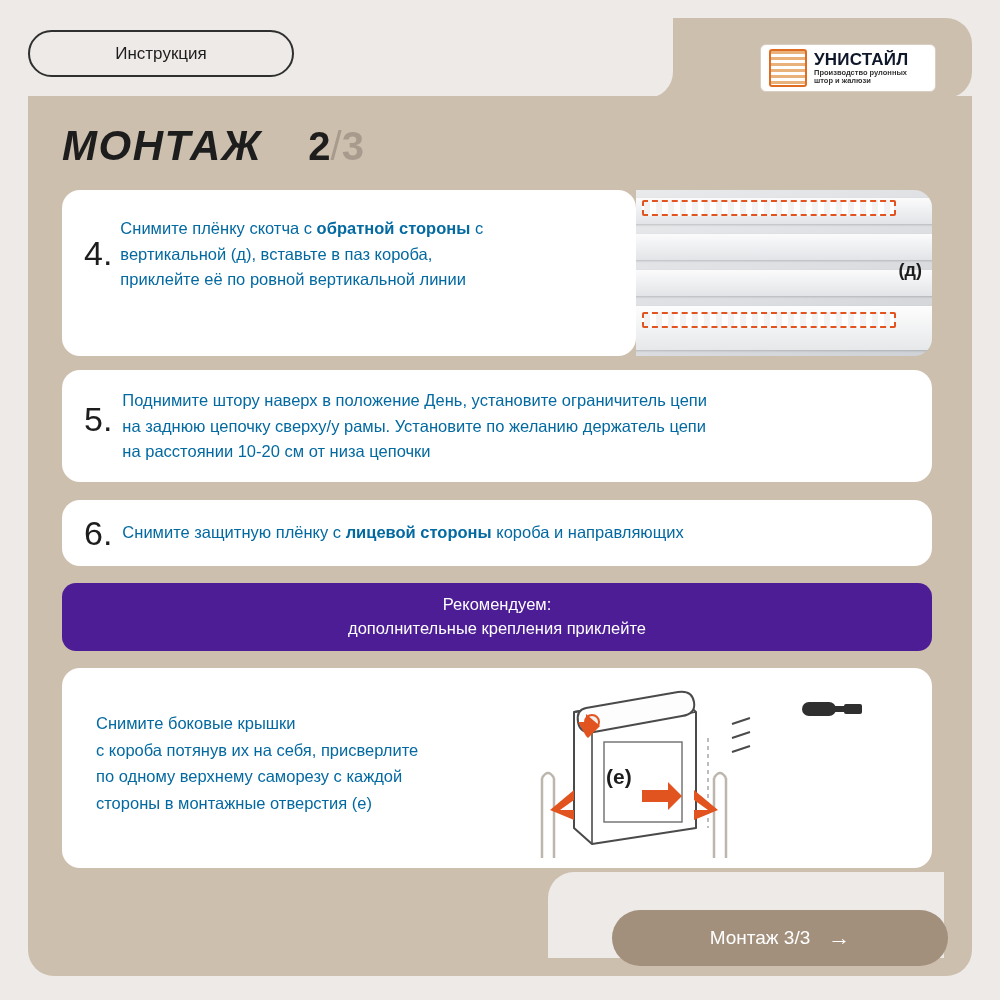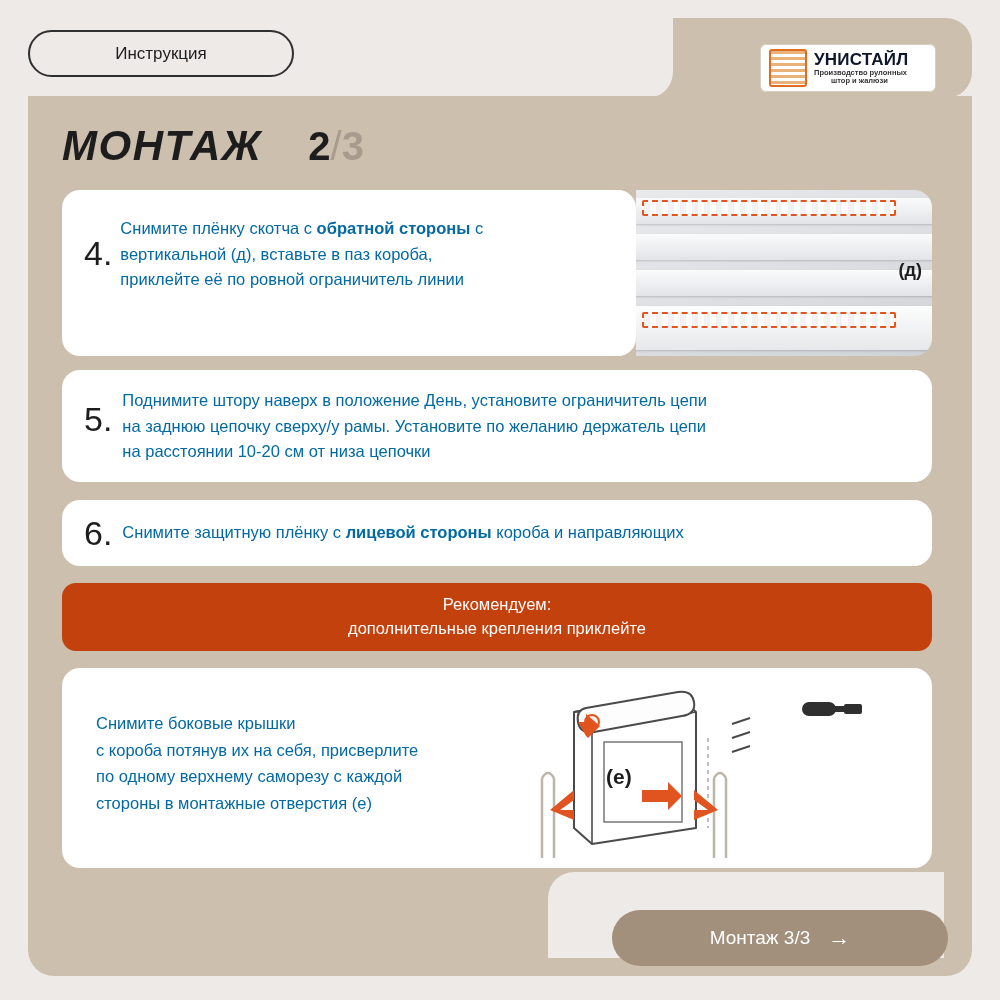--- a/index.html
+++ b/index.html
@@ -66,21 +66,21 @@
       );
     flex: none;
     margin-right: 7px;
   }
   .logo-text { line-height: 1.05; }
   .logo-title {
     font-size: 17px; font-weight: bold; color: #0f172a;
     letter-spacing: .2px;
   }
   .logo-sub1 { font-size: 7.5px; font-weight: bold; color: #333; }
-  .logo-sub2 { font-size: 7.5px; font-weight: bold; color: #333; margin-left: 17px; }
+  .logo-sub2 { font-size: 7.5px; font-weight: bold; color: #333; }
 
   
   .beige-main {
     position: absolute;
     left: 28px; top: 96px;
     width: 944px; height: 880px;
     background: #cdbfae;
     border-radius: 0 0 26px 26px;
   }
   .beige-notch {
@@ -164,21 +164,21 @@
   #card5 .num { padding-top: 12px; }
 
   #card6 { left: 62px; top: 500px; width: 870px; height: 66px; }
   #card6 .inner { display: flex; align-items: center; height: 100%; padding: 0 20px 0 22px; gap: 10px; }
 
   
   .banner {
     position: absolute;
     left: 62px; top: 583px;
     width: 870px; height: 68px;
-    background: #c2410c;
+    background: #4c1d95;
     border-radius: 14px;
     color: #ffffff;
     display: flex; flex-direction: column;
     align-items: center; justify-content: center;
     font-size: 16.5px; line-height: 1.45;
     z-index: 3;
   }
 
   
   #card7 { left: 62px; top: 668px; width: 870px; height: 200px; }
@@ -245,21 +245,21 @@
     <div class="dashed d2"></div>
     <div class="caption">(д)</div>
   </div>
 
   <div class="card" id="card4">
     <div class="inner">
       <div class="num">4.</div>
       <div class="txt">
         <div><span>Снимите плёнку скотча с </span><b>обратной стороны</b><span> с</span></div>
         <div>вертикальной (д), вставьте в паз короба,</div>
-        <div>приклейте её по ровной ограничитель линии</div>
+        <div>приклейте её по ровной вертикальной линии</div>
       </div>
     </div>
   </div>
 
   <div class="card" id="card5">
     <div class="inner">
       <div class="num">5.</div>
       <div class="txt">
         <div>Поднимите штору наверх в положение День, установите ограничитель цепи</div>
         <div>на заднюю цепочку сверху/у рамы. Установите по желанию держатель цепи</div>

